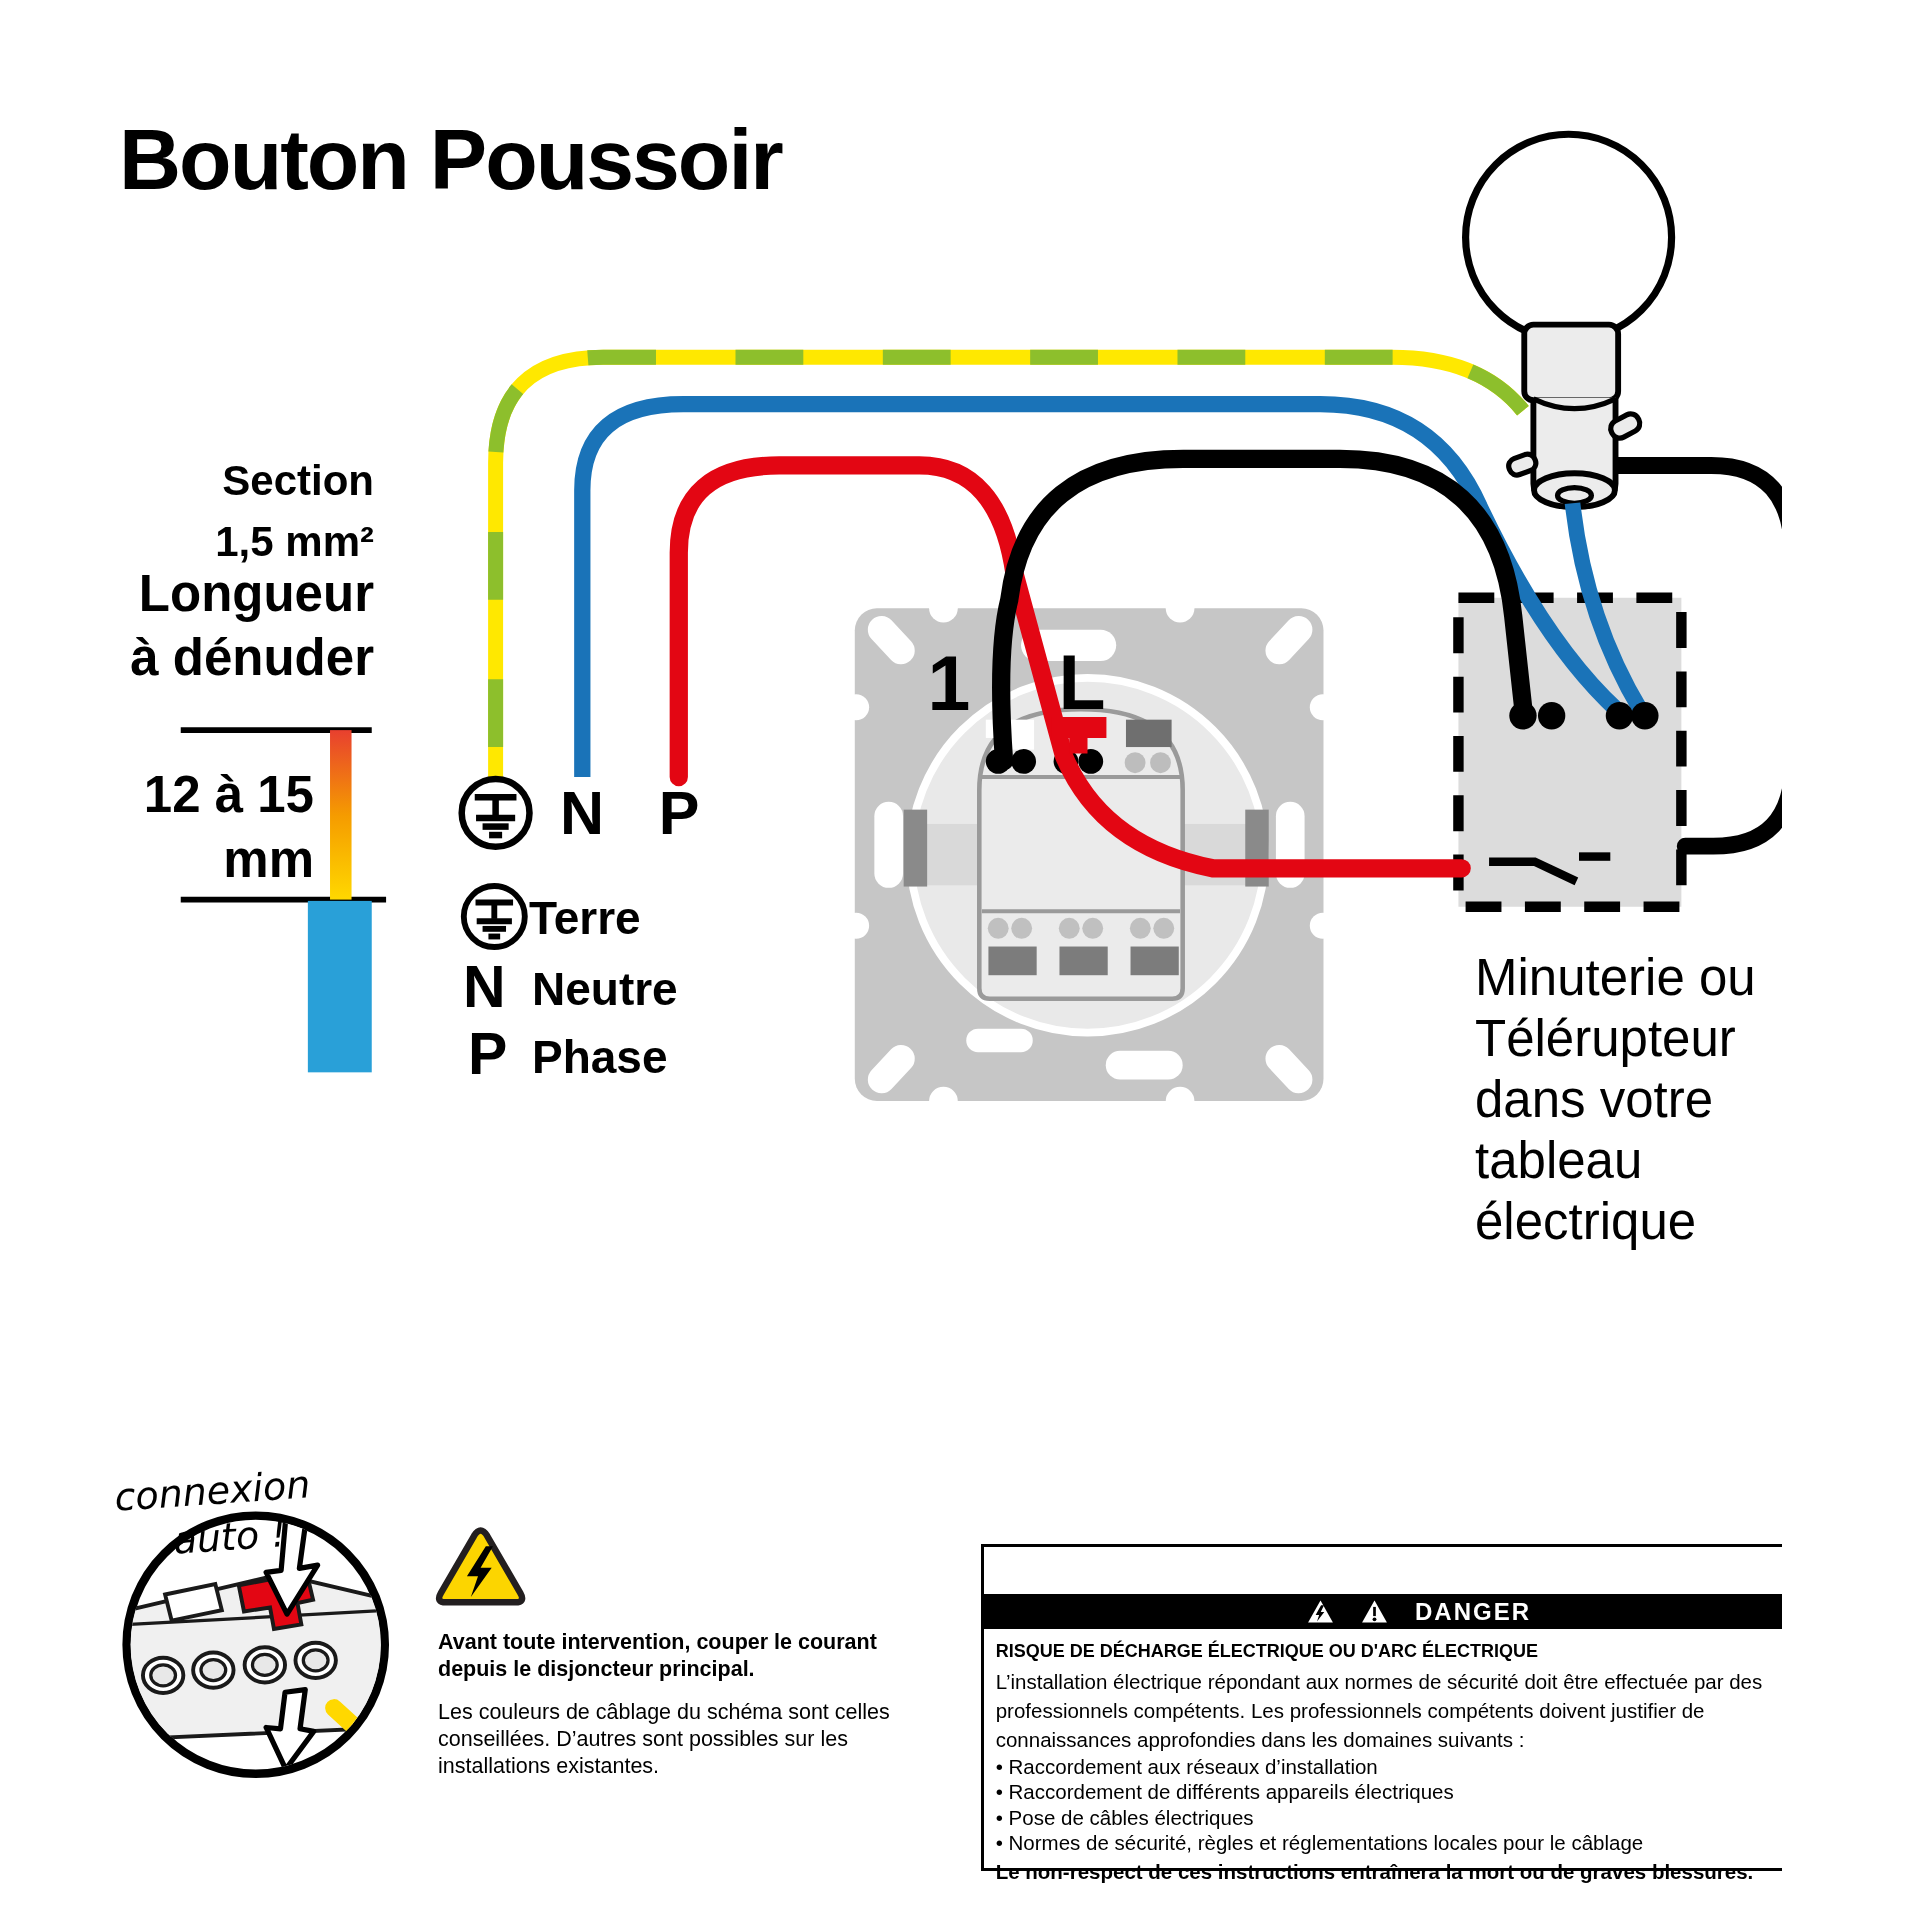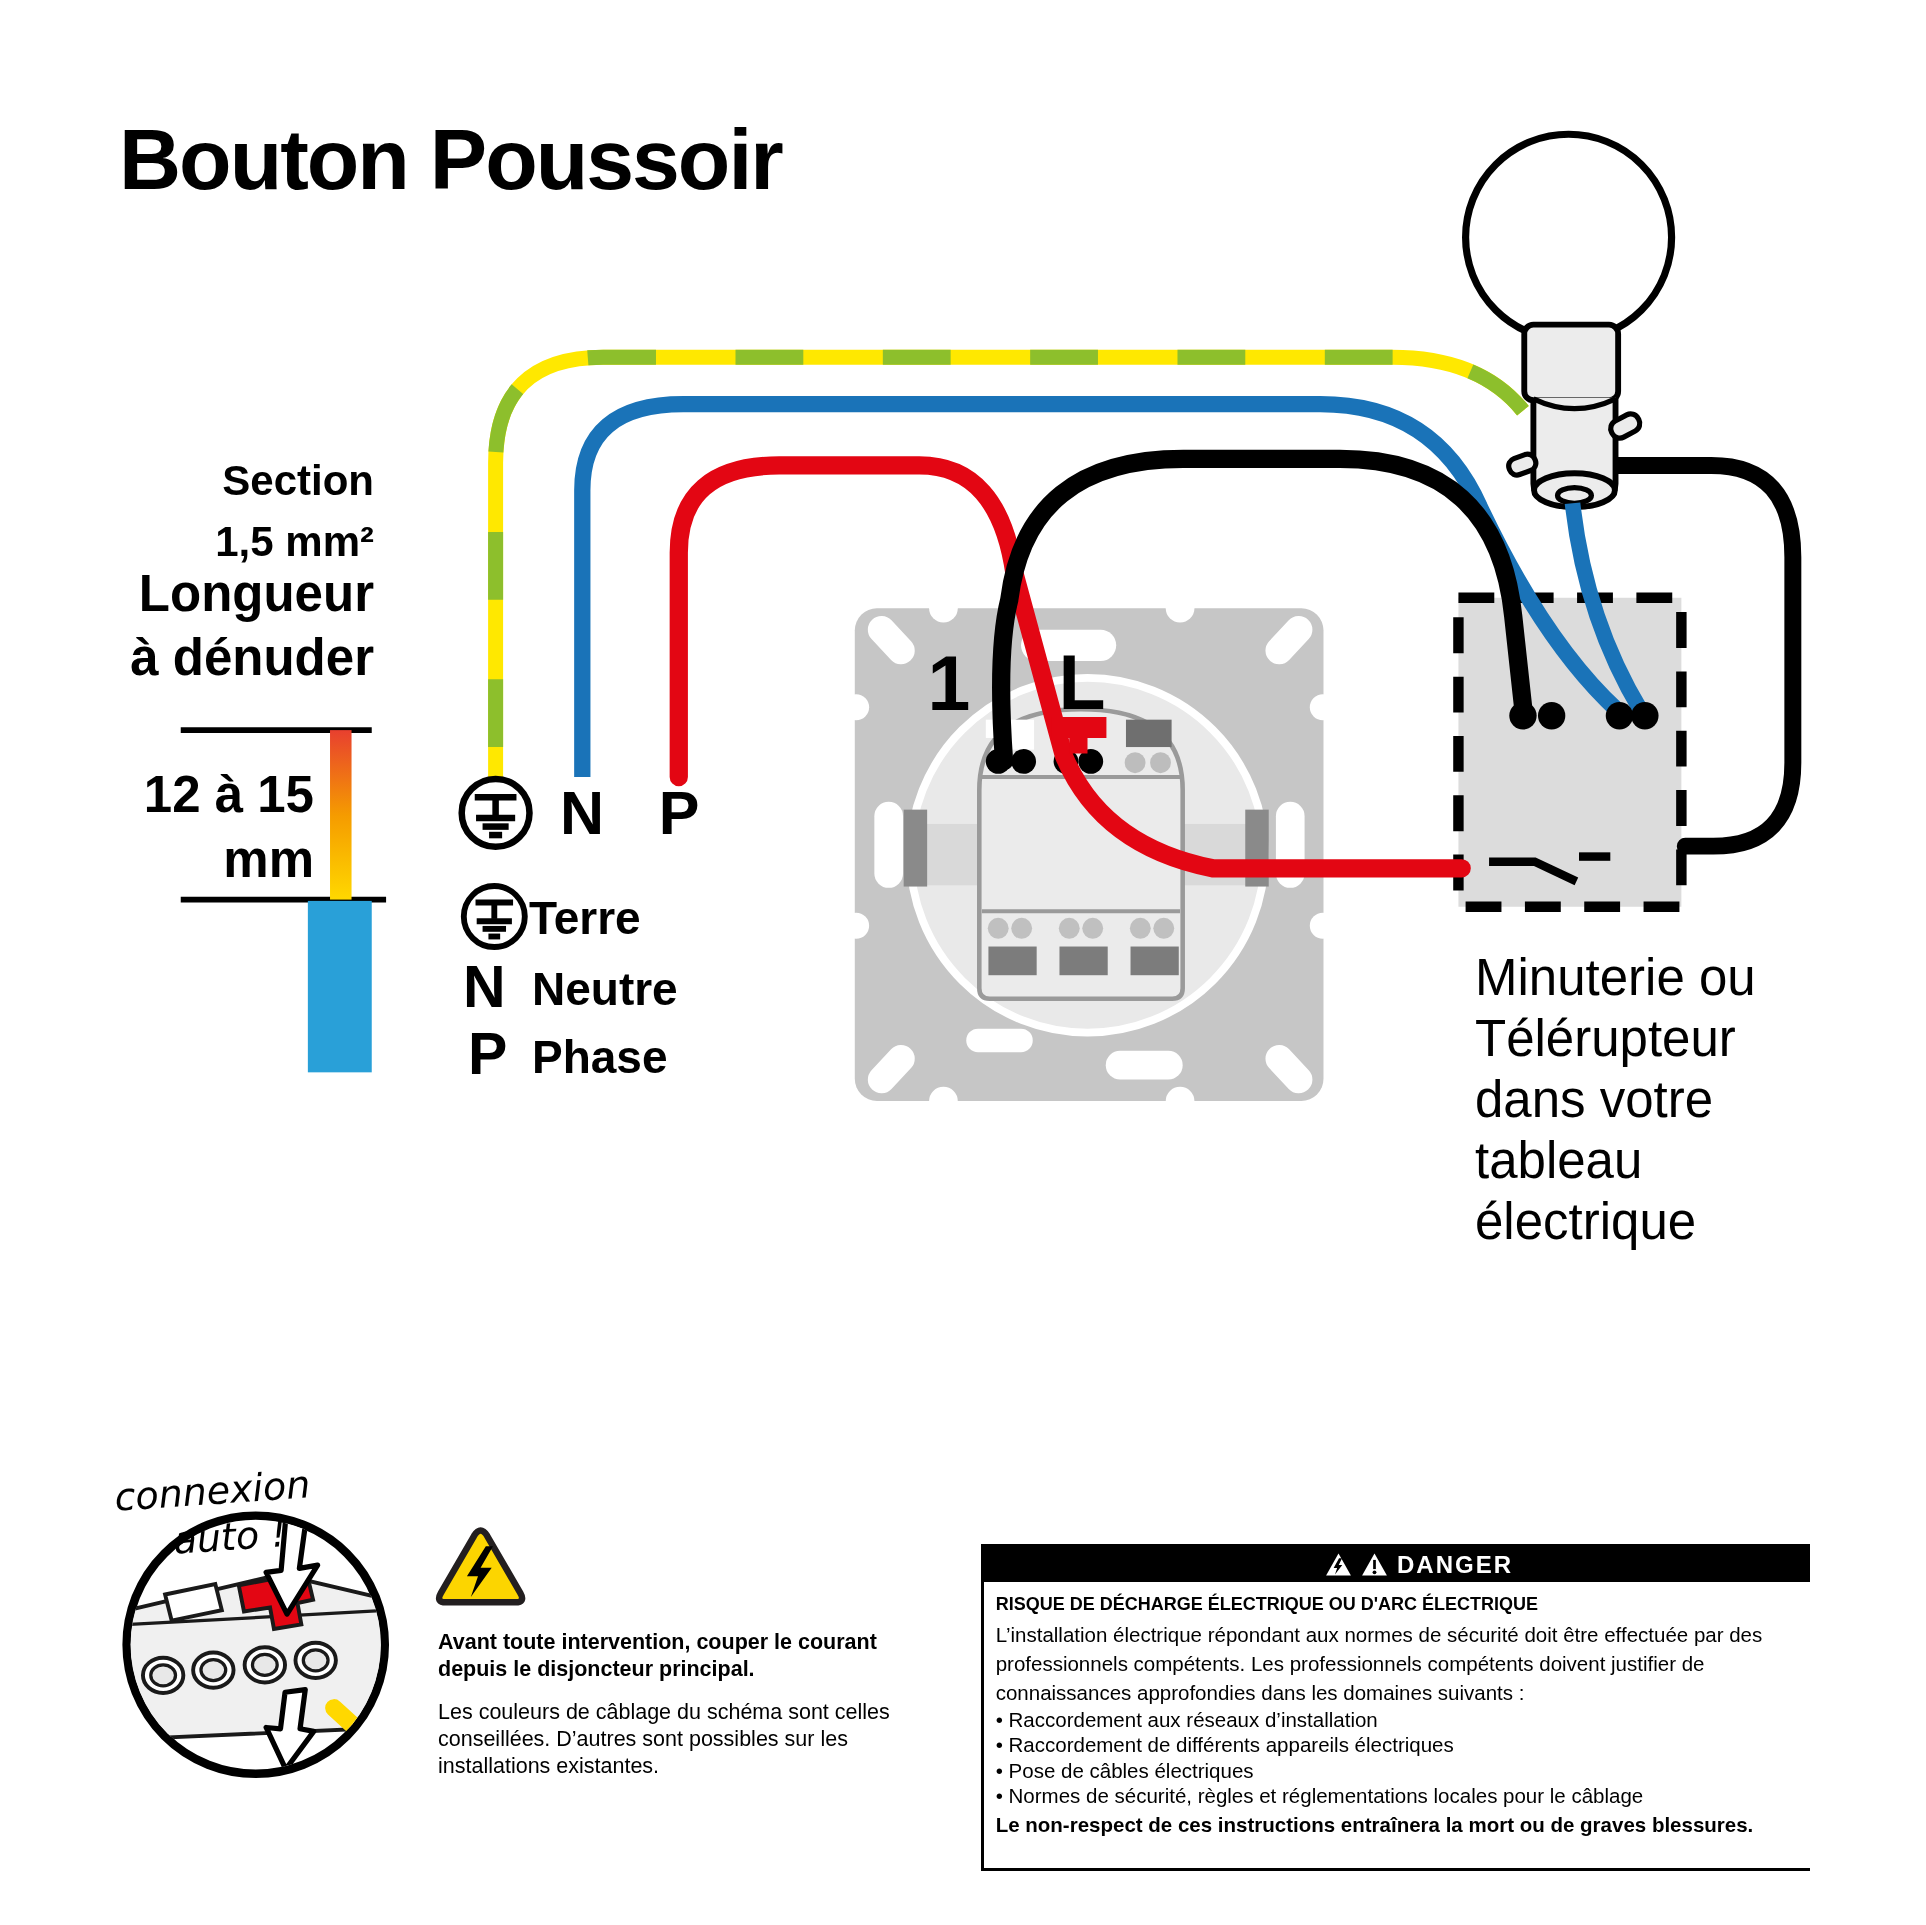--- a/index.html
+++ b/index.html
@@ -1,17 +1,17 @@
 <!DOCTYPE html>
 <html style="font-size:10.4px"><head>
 <meta charset="utf-8">
 <style>
   html,body{margin:0;padding:0;background:#ffffff;}
   #stage{position:relative;width:1782px;height:1925px;background:#ffffff;overflow:hidden;
-         font-family:"Liberation Sans",sans-serif;color:#000;padding-left:28px;}
+         font-family:"Liberation Sans",sans-serif;color:#000;}
   #diagram-svg{position:absolute;left:0;top:0;}
   .t{position:absolute;white-space:nowrap;color:#000;font-family:"Liberation Sans",sans-serif;}
   .b{font-weight:bold;}
   .center{transform:translate(-50%,-50%);}
   #page-title{left:119px;top:110px;font-size:86px;font-weight:bold;letter-spacing:-2px;}
   .left-col{text-align:right;}
   #section-block{left:98px;top:450px;width:276px;font-size:42px;line-height:61px;}
   #longueur-block{left:98px;top:562px;width:276px;font-size:51px;line-height:64px;}
   #range-block{left:78px;top:762px;width:236px;font-size:51px;line-height:65px;}
   #label-n{left:582px;top:813px;font-size:61px;}
@@ -26,21 +26,21 @@
   #panel-note{left:1475px;top:947px;font-size:51px;line-height:61px;font-weight:normal;}
   #panel-note span{display:block;}
   #connexion-note{left:116px;top:1468px;font-size:38px;font-family:"DejaVu Sans",sans-serif;
       font-style:italic;transform:rotate(-4deg);line-height:47px;}
   #connexion-note .l2{margin-left:56px;}
   #safety-bold{left:438px;top:1629px;width:502px;font-size:21.5px;line-height:27px;white-space:normal;}
   #safety-text{left:438px;top:1699px;width:467px;font-size:21.5px;line-height:27px;white-space:normal;}
   #danger-box{position:absolute;left:981px;top:1544px;width:876px;height:327px;
       background:#fff;border:3.3px solid #000;box-sizing:border-box;}
   #danger-header{height:35px;background:#000;color:#fff;display:flex;align-items:center;
-      justify-content:center;gap:9px;}
+      justify-content:center;gap:27px;margin-top:47px;}
   #danger-header .dh-text{font-size:24px;font-weight:bold;letter-spacing:2px;color:#fff;}
   #danger-body{padding:7.8px 11.7px 0 11.7px;}
   #danger-title{font-size:18px;font-weight:bold;margin:3.9px 0 5.2px 0;}
   #danger-intro{font-size:20.5px;line-height:29px;white-space:normal;}
   .danger-bullet{font-size:20.5px;line-height:25.4px;white-space:normal;}
   #danger-footer{font-size:20.5px;font-weight:bold;line-height:26px;margin-top:3px;white-space:normal;}
 </style>
 </head>
 <body>
 

